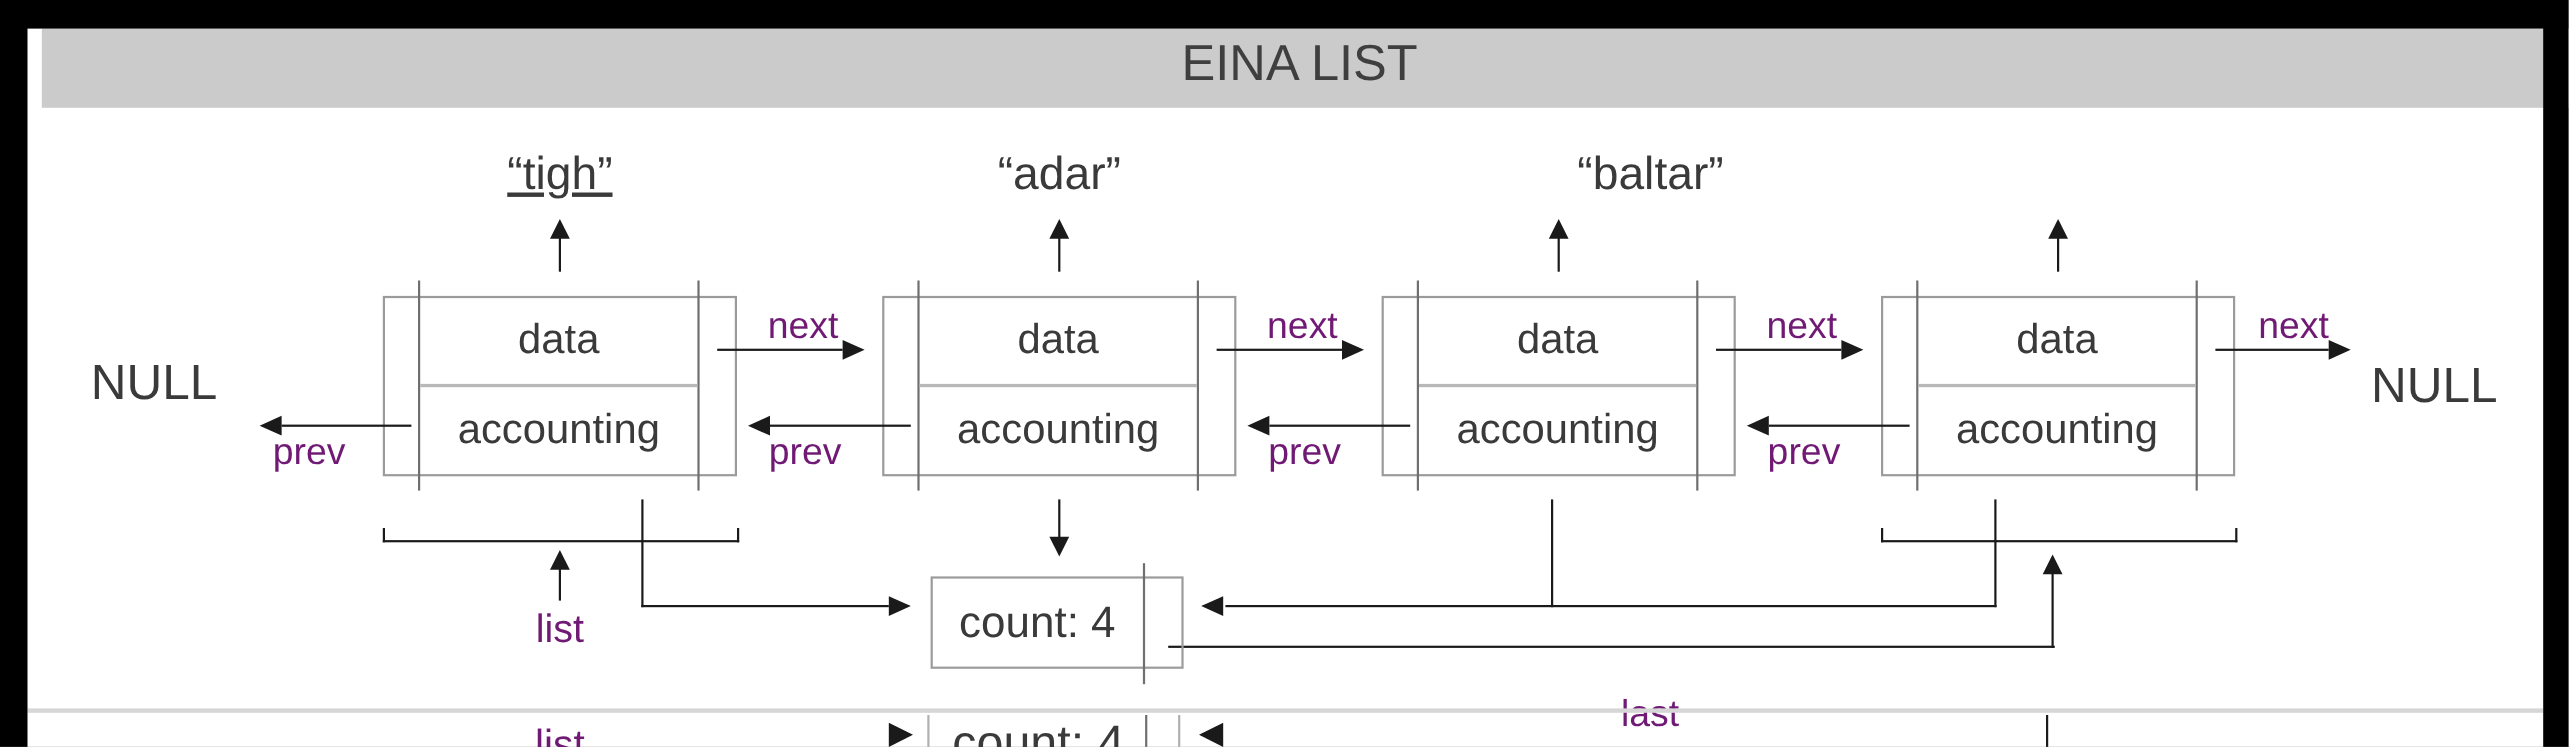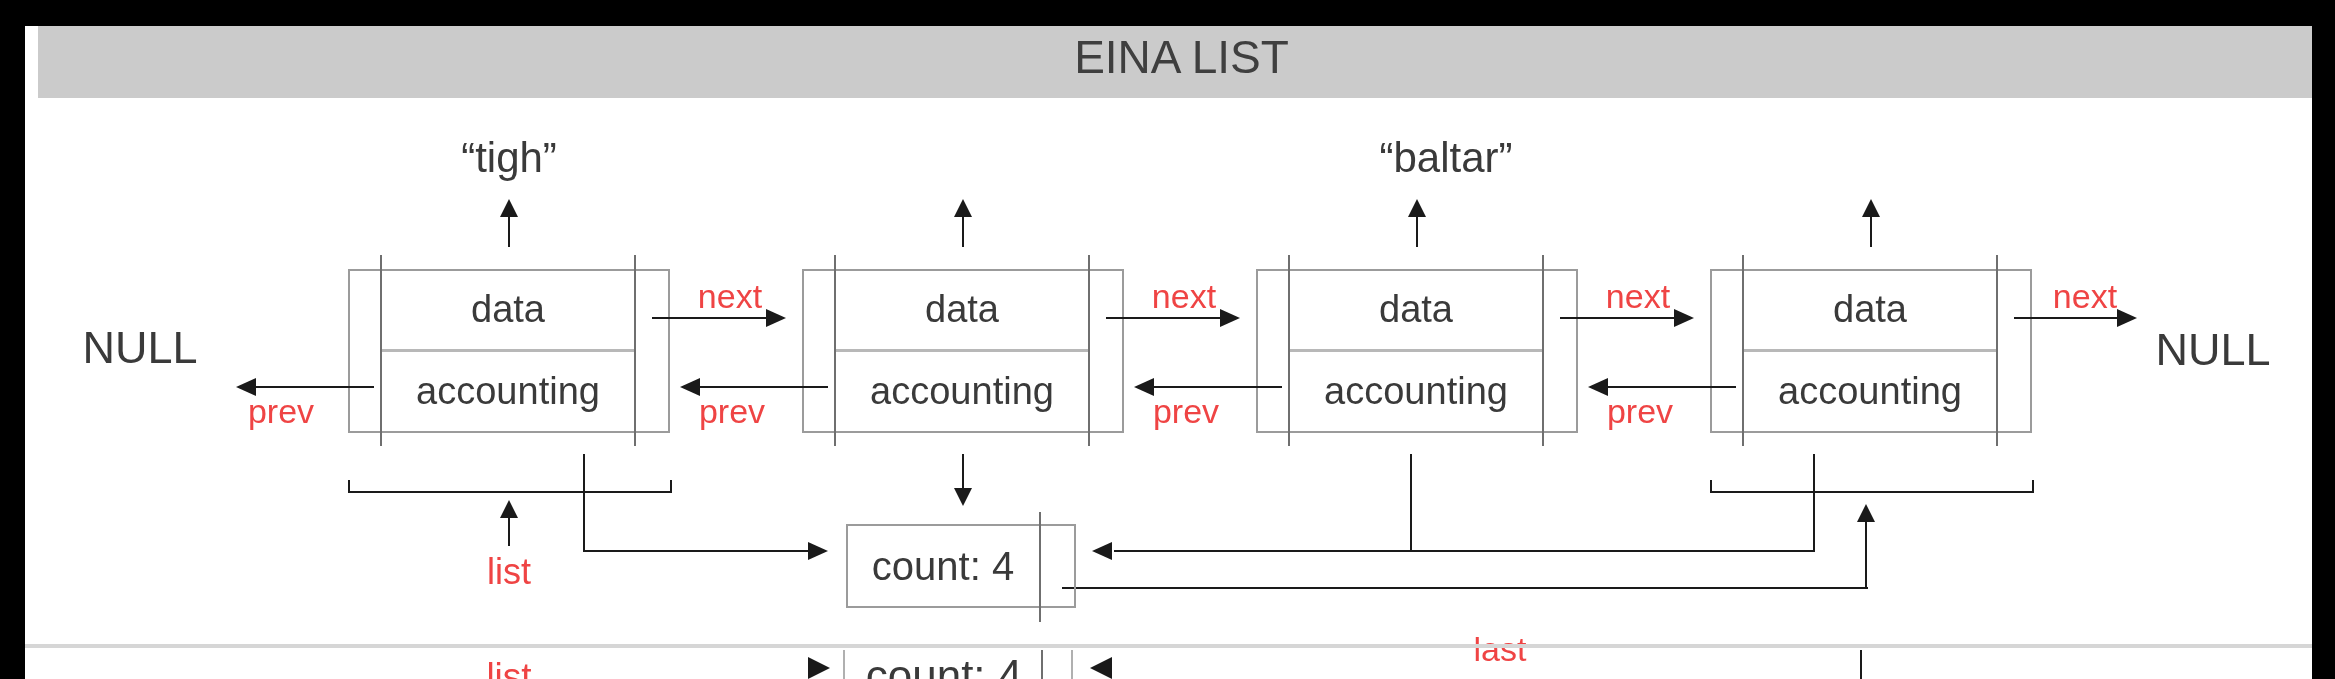--- a/index.html
+++ b/index.html
@@ -6,58 +6,59 @@
   #screen{
     position:relative;width:2335px;height:679px;background:#ffffff;
     overflow:hidden;font-family:"Liberation Sans",sans-serif;
   }
   .abs{position:absolute;}
   .ln{position:absolute;background:#1a1a1a;}          
   .gln{position:absolute;background:#6f6f6f;}         
   .lln{position:absolute;background:#b0b0b0;}         
   .box{position:absolute;border:2px solid #9b9b9b;box-sizing:border-box;background:transparent;}
   .txt{position:absolute;color:#3a3a3a;text-align:center;white-space:nowrap;}
-  .lbl{position:absolute;color:#ef4444;text-align:center;white-space:nowrap;font-size:34px;line-height:34px;}
+  .lbl{position:absolute;color:#701a75;text-align:center;white-space:nowrap;font-size:34px;line-height:34px;}
   .ah{position:absolute;width:0;height:0;}
   .ah-right{border-top:9px solid transparent;border-bottom:9px solid transparent;border-left:20px solid #1a1a1a;}
   .ah-left {border-top:9px solid transparent;border-bottom:9px solid transparent;border-right:20px solid #1a1a1a;}
   .ah-up   {border-left:9px solid transparent;border-right:9px solid transparent;border-bottom:18px solid #1a1a1a;}
   .ah-down {border-left:9px solid transparent;border-right:9px solid transparent;border-top:18px solid #1a1a1a;}
   .frame{position:absolute;background:#000000;}
   .divider{position:absolute;background:#b8b8b8;}
 </style>
 </head>
 <body>
 
 <div id="screen">
 
   <div class="abs" style="left:38px;top:26px;width:2287px;height:72px;background:#cbcbcb;padding-left:44px;">
     <div class="txt" style="left:0;top:0;width:2287px;line-height:63px;font-size:46px;color:#3f3f3f;">EINA LIST</div>
   </div>
 
-  <div class="txt" style="left:359px;top:134px;width:300px;font-size:42px;line-height:48px;">“tigh”</div>
+  <div class="txt" style="left:359px;top:134px;width:300px;font-size:42px;line-height:48px;text-decoration:underline;">“tigh”</div>
   <div class="ln" style="left:508px;top:214px;width:2px;height:33px;"></div>
   <div class="ah ah-up" style="left:500px;top:199px;"></div>
   <div class="box" style="left:348px;top:269px;width:322px;height:164px;"></div>
   <div class="gln" style="left:380px;top:255px;width:2px;height:191px;"></div>
   <div class="gln" style="left:634px;top:255px;width:2px;height:191px;"></div>
   <div class="divider" style="left:382px;top:349px;width:252px;height:3px;"></div>
   <div class="txt" style="left:382px;top:269px;width:252px;height:80px;line-height:80px;font-size:38px;">data</div>
   <div class="txt" style="left:382px;top:351px;width:252px;height:80px;line-height:80px;font-size:38px;">accounting</div>
 
+  <div class="txt" style="left:813px;top:134px;width:300px;font-size:42px;line-height:48px;">“adar”</div>
   <div class="ln" style="left:962px;top:214px;width:2px;height:33px;"></div>
   <div class="ah ah-up" style="left:954px;top:199px;"></div>
   <div class="box" style="left:802px;top:269px;width:322px;height:164px;"></div>
   <div class="gln" style="left:834px;top:255px;width:2px;height:191px;"></div>
   <div class="gln" style="left:1088px;top:255px;width:2px;height:191px;"></div>
   <div class="divider" style="left:836px;top:349px;width:252px;height:3px;"></div>
   <div class="txt" style="left:836px;top:269px;width:252px;height:80px;line-height:80px;font-size:38px;">data</div>
   <div class="txt" style="left:836px;top:351px;width:252px;height:80px;line-height:80px;font-size:38px;">accounting</div>
 
-  <div class="txt" style="left:1296px;top:134px;width:300px;font-size:42px;line-height:48px;">“baltar”</div>
+  <div class="txt" style="left:1267px;top:134px;width:300px;font-size:42px;line-height:48px;text-align:right;">“baltar”</div>
   <div class="ln" style="left:1416px;top:214px;width:2px;height:33px;"></div>
   <div class="ah ah-up" style="left:1408px;top:199px;"></div>
   <div class="box" style="left:1256px;top:269px;width:322px;height:164px;"></div>
   <div class="gln" style="left:1288px;top:255px;width:2px;height:191px;"></div>
   <div class="gln" style="left:1542px;top:255px;width:2px;height:191px;"></div>
   <div class="divider" style="left:1290px;top:349px;width:252px;height:3px;"></div>
   <div class="txt" style="left:1290px;top:269px;width:252px;height:80px;line-height:80px;font-size:38px;">data</div>
   <div class="txt" style="left:1290px;top:351px;width:252px;height:80px;line-height:80px;font-size:38px;">accounting</div>
 
   <div class="ln" style="left:1870px;top:214px;width:2px;height:33px;"></div>

